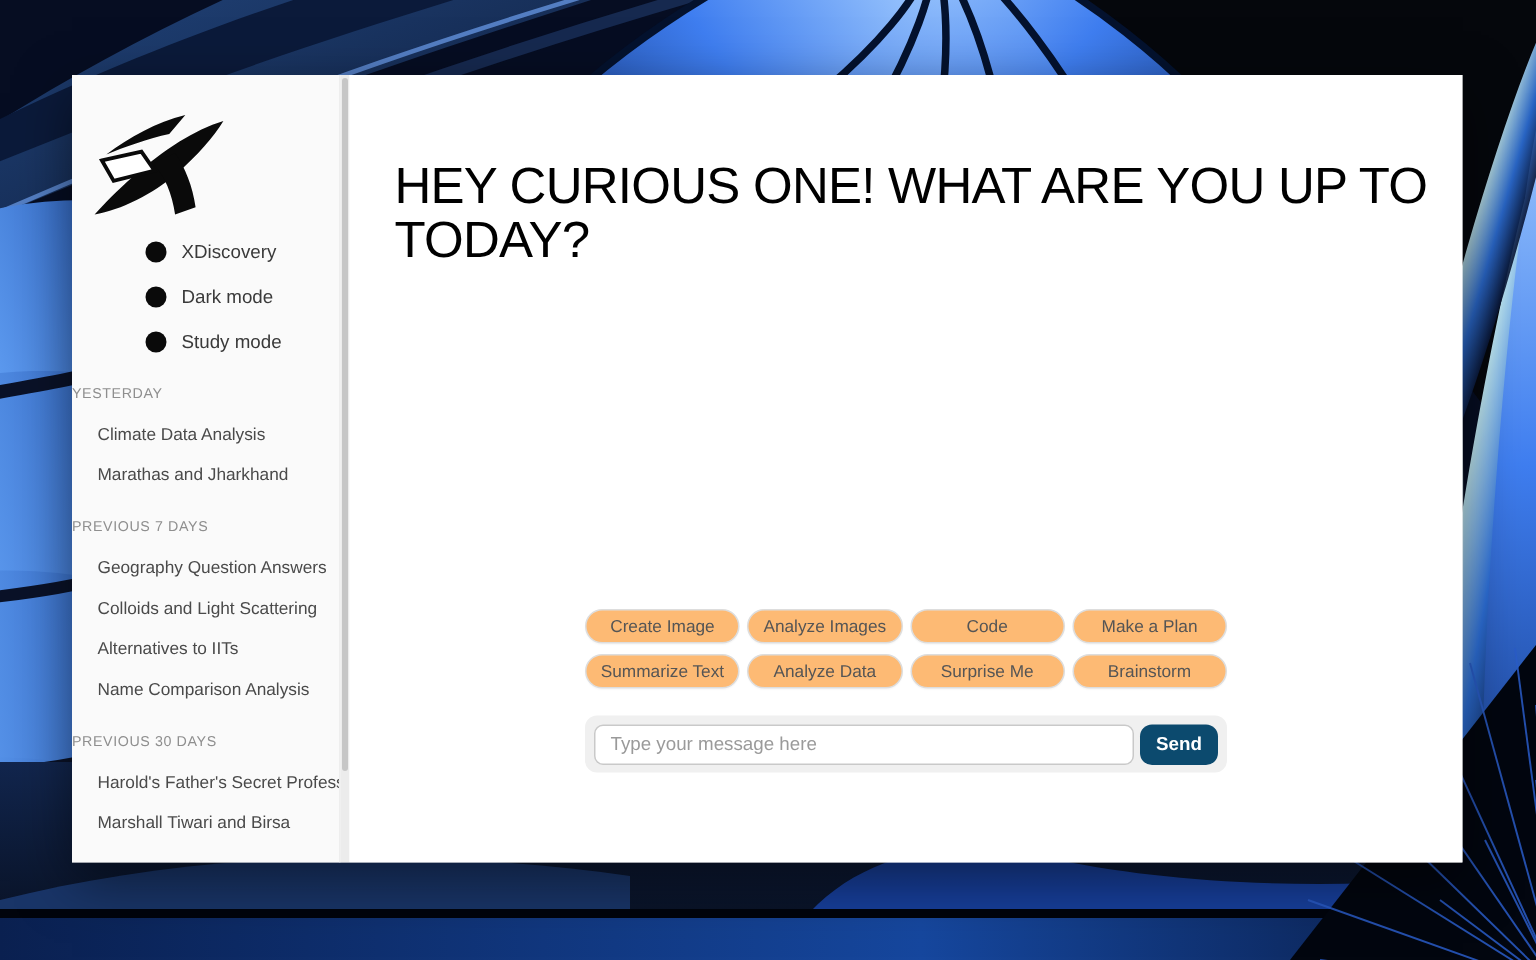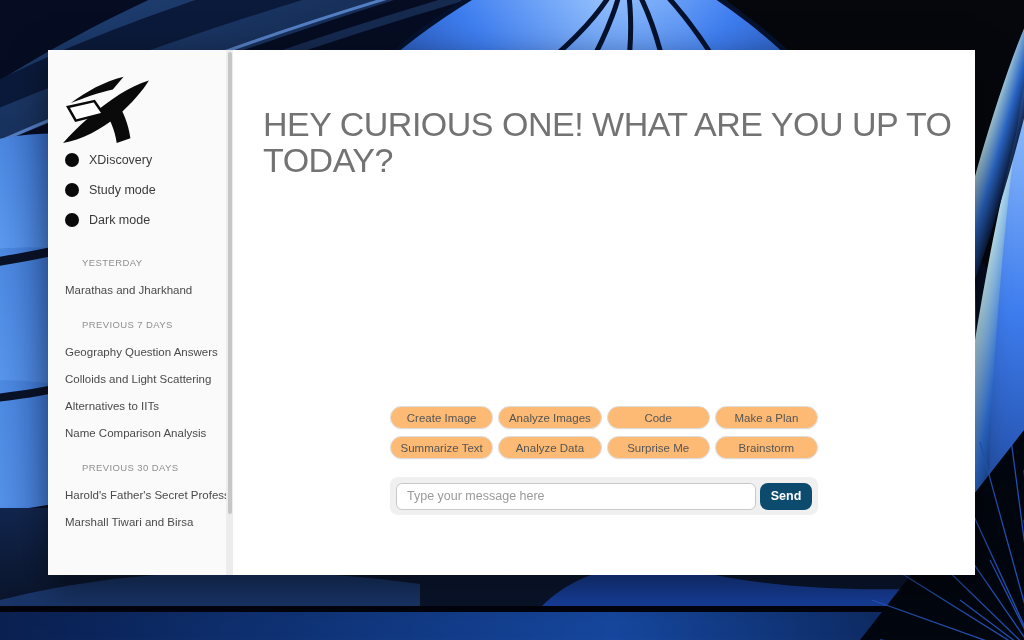--- a/index.html
+++ b/index.html
@@ -18,49 +18,49 @@
     overflow:hidden;
   }
 
   
   .sidebar {
     width:179px; background:#fafafa; border-right:1px solid #eeeeee;
     position:relative; overflow:hidden; flex:0 0 179px;
   }
   .logo-wrap { margin:15px 0 0 12px; width:92px; height:80px; }
   .nav { margin-top:8px; }
-  .nav-item { display:flex; height:30px; padding-left:17px; cursor:pointer; }
+  .nav-item { display:flex; align-items:center; height:30px; padding-left:17px; cursor:pointer;margin-left:32px; }
   .nav-dot { width:14px; height:14px; border-radius:50%; background:#0a0a0a; flex:0 0 14px; }
   .nav-label { margin-left:10px; font-size:12.5px; color:#3a3a3a; }
 
   .section { margin-bottom:8px; }
   .section-header {
     height:27px; display:flex; align-items:center; margin-top:6px; 
-    font-size:9.5px; letter-spacing:.4px; color:#8f8f8f;margin-left:34px;
+    font-size:9.5px; letter-spacing:.4px; color:#8f8f8f;
   }
   .chat-item {
     height:27px; display:flex; align-items:center; padding-left:17px;
     font-size:11.5px; color:#4a4a4a; cursor:pointer; white-space:nowrap; overflow:hidden;
   }
 
   
   .sb-scrollbar {
     flex:0 0 6px; background:#ececec; position:relative;
   }
   .sb-thumb {
     position:absolute; left:1px; top:2px; width:4px; height:88%;
     background:#c6c6c6; border-radius:3px;
   }
 
   
   .main { flex:1 1 auto; position:relative; background:#ffffff; }
   .heading {
     position:absolute; left:30px; top:56px; max-width:700px;
     font-size:34px; line-height:36px; font-weight:400; letter-spacing:-0.5px;
-    color:#737373;
+    color:#000000;
   }
 
   .composer-area { position:absolute; left:50%; transform:translateX(-50%); top:356px; width:428px; }
   .chips {
     display:grid; grid-template-columns:repeat(4, 1fr); column-gap:5px; row-gap:7px;
   }
   .chip {
     height:23px; border:1px solid #ddd; border-radius:12px; background:#fdba74;
     font-size:11.5px; color:#555; display:flex; align-items:center; justify-content:center;
     cursor:pointer; box-shadow:0 1px 1px rgba(0,0,0,.03); font-family:"Liberation Sans", sans-serif;
@@ -216,31 +216,32 @@
         </svg>
       </div>
 
       <div class="nav" id="nav">
           <div class="nav-item">
             <span class="nav-dot"></span>
             <span class="nav-label">XDiscovery</span>
           </div>
           <div class="nav-item">
             <span class="nav-dot"></span>
-            <span class="nav-label">Study mode</span>
+            <span class="nav-label">Dark mode</span>
           </div>
           <div class="nav-item">
             <span class="nav-dot"></span>
-            <span class="nav-label">Dark mode</span>
+            <span class="nav-label">Study mode</span>
           </div>
         </div>
 
       <div id="sections">
           <div class="section">
             <div class="section-header">YESTERDAY</div>
+            <div class="chat-item">Climate Data Analysis</div>
             <div class="chat-item">Marathas and Jharkhand</div>
           </div>
           <div class="section">
             <div class="section-header">PREVIOUS 7 DAYS</div>
             <div class="chat-item">Geography Question Answers</div>
             <div class="chat-item">Colloids and Light Scattering</div>
             <div class="chat-item">Alternatives to IITs</div>
             <div class="chat-item">Name Comparison Analysis</div>
           </div>
           <div class="section">

